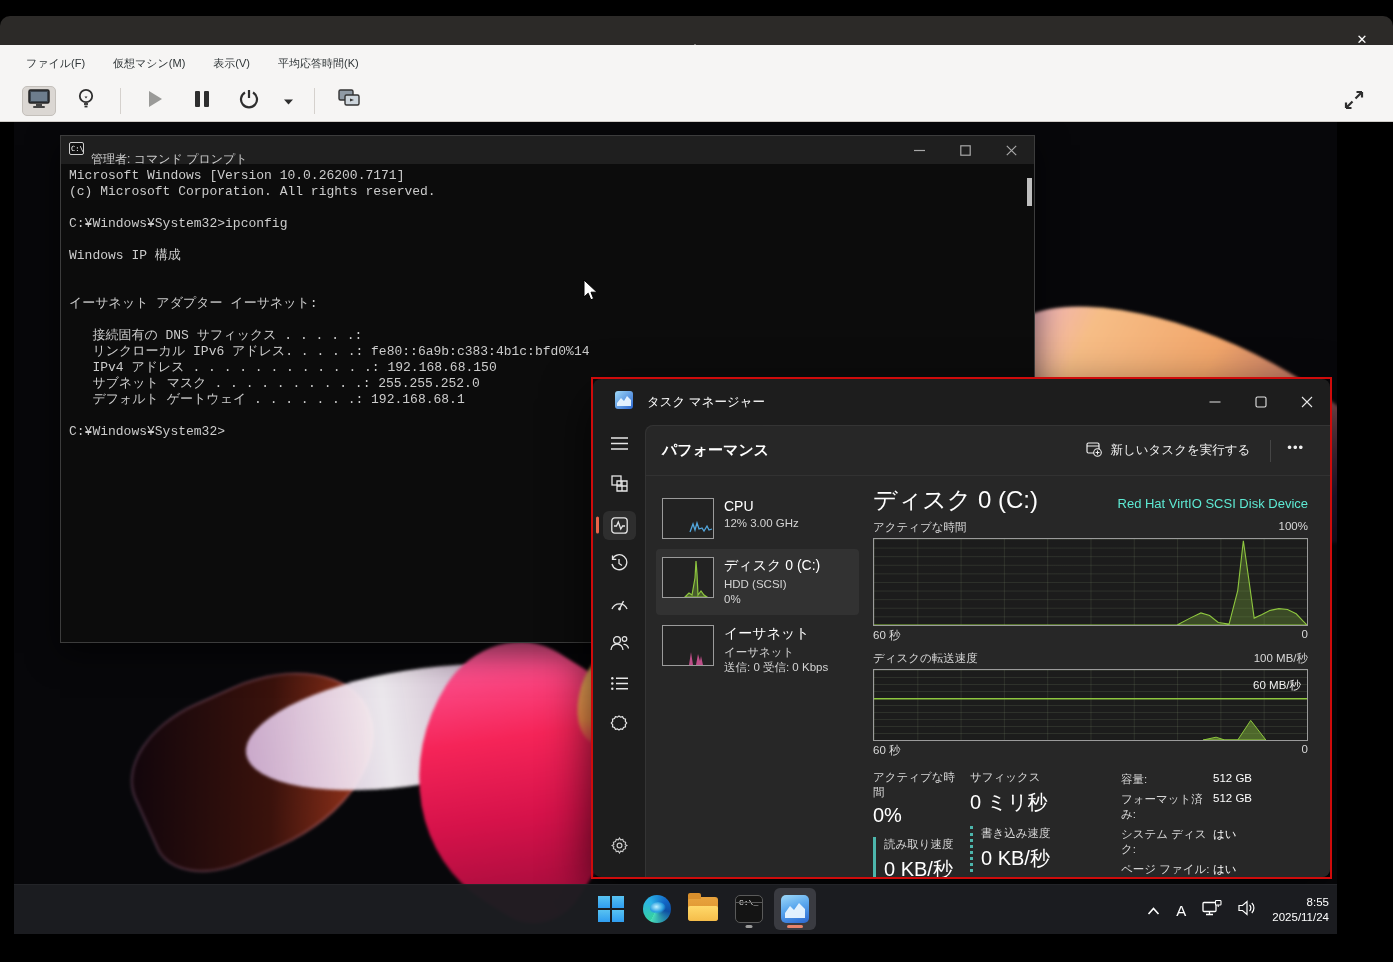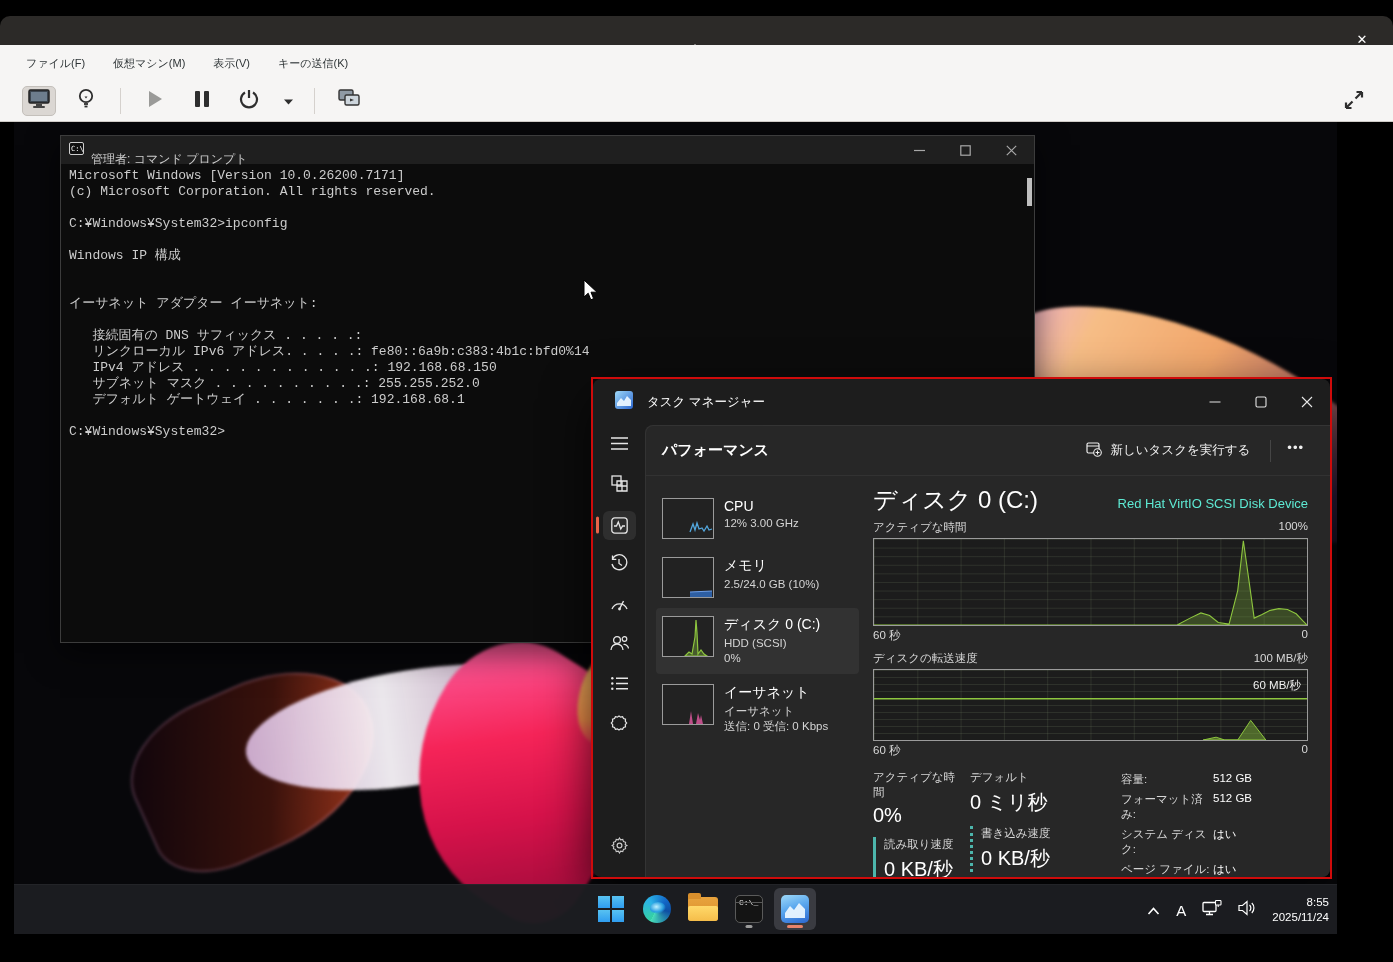--- a/index.html
+++ b/index.html
@@ -162,21 +162,21 @@
 
 <div class="vmm-titlebar">
   <div class="vmm-title">QEMU/KVM 上の win11-pro</div>
   <div class="vmm-close">✕</div>
 </div>
 
 <div class="vmm-menubar">
   <div class="menu-item">ファイル(F)</div>
   <div class="menu-item">仮想マシン(M)</div>
   <div class="menu-item">表示(V)</div>
-  <div class="menu-item">キーの送信(K)</div>
+  <div class="menu-item">平均応答時間(K)</div>
 </div>
 
 <div class="vmm-toolbar">
   <div class="tb-btn active">
     <span>
       <svg width="24" height="20" viewBox="0 0 24 20">
           <rect x="2" y="1" width="20" height="13" rx="1.5" fill="#3c4650" stroke="#222" stroke-width="1.5"></rect>
           <rect x="4" y="3" width="16" height="9" fill="#6d7d8d"></rect>
           <rect x="9" y="15" width="6" height="2" fill="#444"></rect>
           <rect x="6" y="17" width="12" height="2" rx="1" fill="#444"></rect>
@@ -427,32 +427,20 @@
                 <div class="perf-thumb">
                   <svg width="50" height="39" viewBox="0 0 50 39">
                       <polyline points="27,33 30,25 32,31 34,24 36,30 39,29 41,32 44,27 46,31 49,30" fill="none" stroke="#53a7dd" stroke-width="1.3"></polyline>
                     </svg>
                 </div>
                 <div class="perf-texts">
                   <div class="perf-title">CPU</div>
                   <div class="perf-sub">12%  3.00 GHz</div>
                 </div>
               </div>
-              <div class="perf-item">
-                <div class="perf-thumb">
-                  <svg width="50" height="39" viewBox="0 0 50 39">
-                      <polygon points="27,39 27,34 49,33 49,39" fill="#2e5fa3"></polygon>
-                      <polyline points="27,34 49,33" fill="none" stroke="#6f9fe8" stroke-width="1.2"></polyline>
-                    </svg>
-                </div>
-                <div class="perf-texts">
-                  <div class="perf-title">メモリ</div>
-                  <div class="perf-sub">2.5/24.0 GB (10%)</div>
-                </div>
-              </div>
               <div class="perf-item selected">
                 <div class="perf-thumb">
                   <svg width="50" height="39" viewBox="0 0 50 39">
                       <polygon points="22,39 26,35 29,37 32,20 33,3 34,16 35,37 38,33 41,37 44,39" fill="rgba(140,198,63,0.35)" stroke="#8ec63f" stroke-width="1.2"></polygon>
                     </svg>
                 </div>
                 <div class="perf-texts">
                   <div class="perf-title">ディスク 0 (C:)</div>
                   <div class="perf-sub">HDD (SCSI)</div>
                   <div class="perf-sub">0%</div>
@@ -512,21 +500,21 @@
               <div class="stats">
                 <div class="stat-col1">
                   <div class="stat-label">アクティブな時間</div>
                   <div class="stat-value">0%</div>
                   <div class="speed-block read-block">
                     <div class="stat-label">読み取り速度</div>
                     <div class="stat-value">0 KB/秒</div>
                   </div>
                 </div>
                 <div class="stat-col2">
-                  <div class="stat-label">デフォルト</div>
+                  <div class="stat-label">サフィックス</div>
                   <div class="stat-value">0 ミリ秒</div>
                   <div class="speed-block write-block">
                     <div class="stat-label">書き込み速度</div>
                     <div class="stat-value">0 KB/秒</div>
                   </div>
                 </div>
                 <div class="props">
                   <div class="prop-row">
                       <span class="prop-key">容量:</span>
                       <span class="prop-val">512 GB</span>

